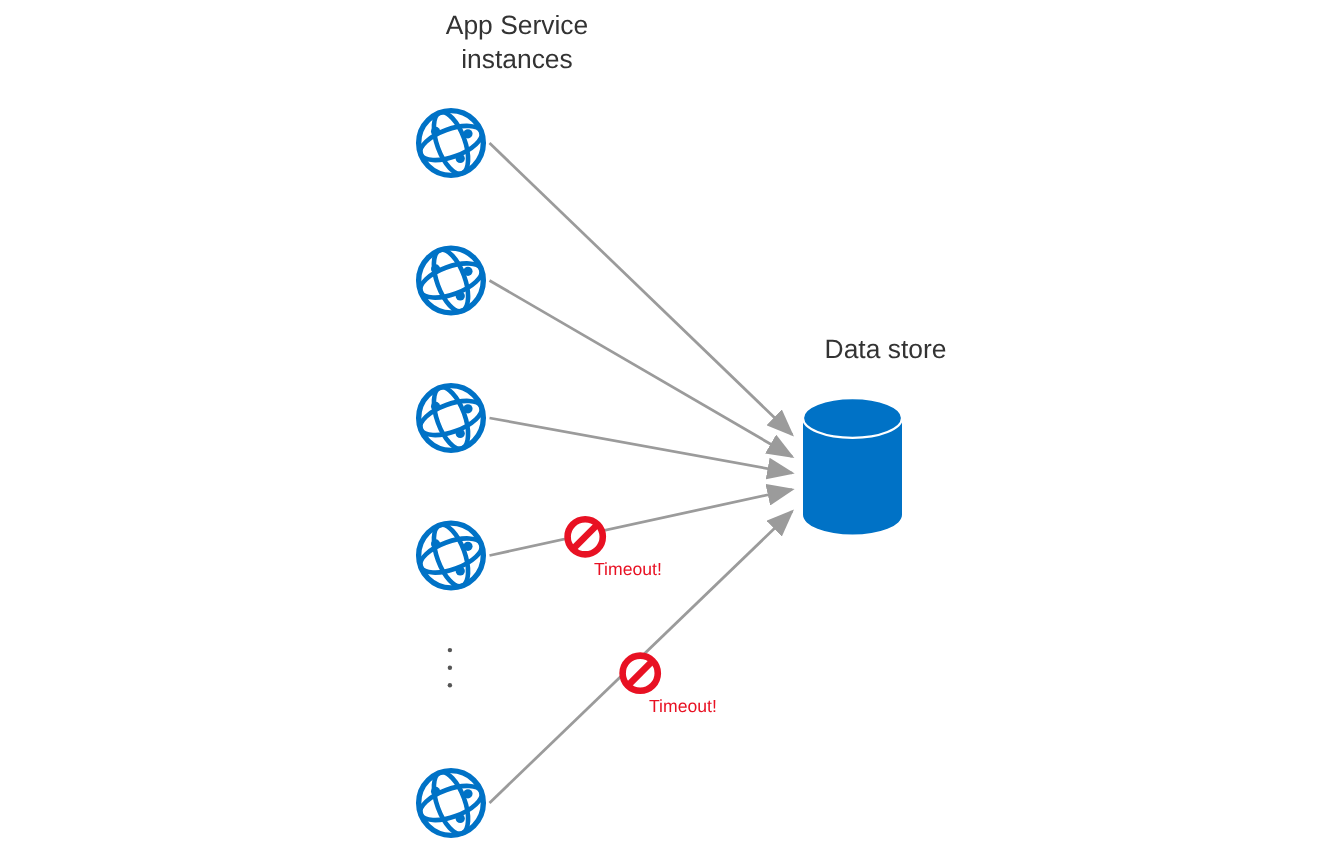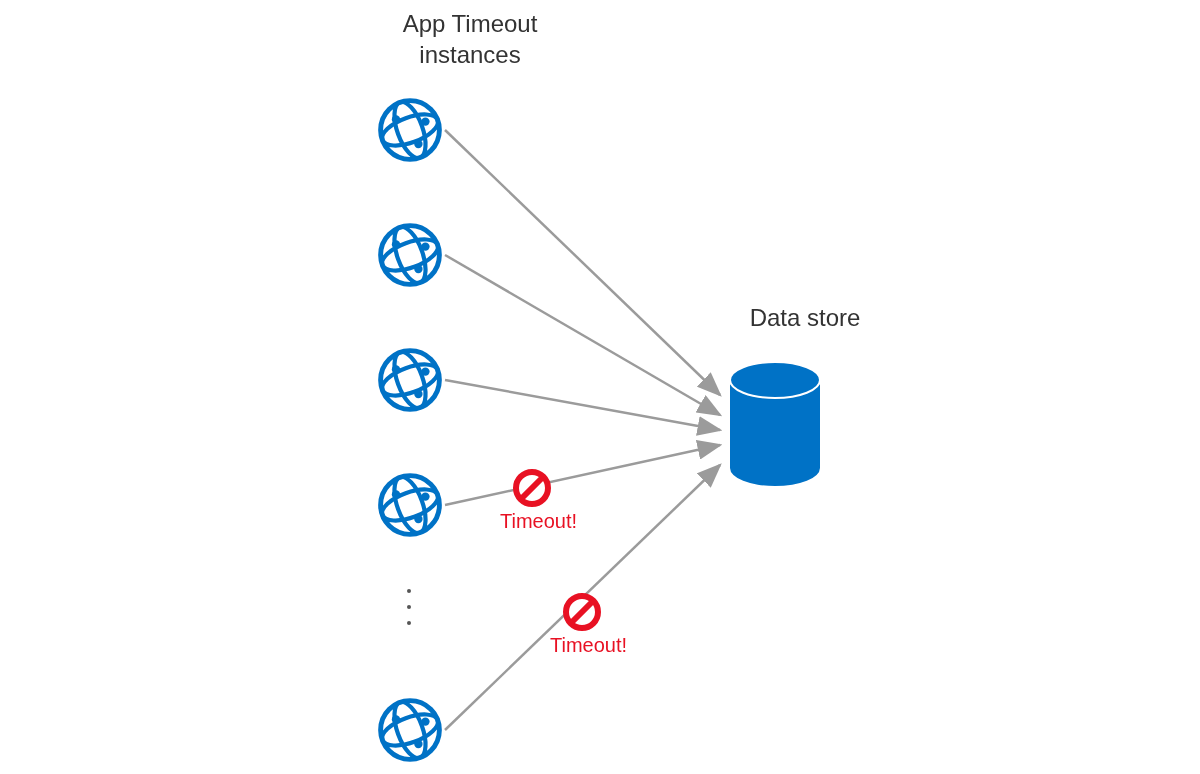--- a/index.html
+++ b/index.html
@@ -28,22 +28,23 @@
       top: 8px;
       width: 200px;
     }
     .data-store-label {
       left: 735px;
       top: 302px;
       width: 140px;
     }
     .timeout-label {
       position: absolute;
-      font-size: 20px;
+      font-size: 16px;
       color: #e81123;
+      margin-left: 40px;
     }
     .node {
       position: absolute;
     }
     .globe-icon {
       width: 70px;
       height: 70px;
     }
     .datastore-icon {
       width: 100px;
@@ -85,21 +86,21 @@
     </defs>
 
     <line x1="445" y1="130" x2="720" y2="395" stroke="#9b9b9b" stroke-width="2.5" marker-end="url(#arrowhead)"></line>
     <line x1="445" y1="255" x2="720" y2="415" stroke="#9b9b9b" stroke-width="2.5" marker-end="url(#arrowhead)"></line>
     <line x1="445" y1="380" x2="720" y2="430" stroke="#9b9b9b" stroke-width="2.5" marker-end="url(#arrowhead)"></line>
     <line x1="445" y1="505" x2="720" y2="445" stroke="#9b9b9b" stroke-width="2.5" marker-end="url(#arrowhead)"></line>
     <line x1="445" y1="730" x2="720" y2="465" stroke="#9b9b9b" stroke-width="2.5" marker-end="url(#arrowhead)"></line>
   </svg>
 
   <div class="label app-service-label">
-    <span style="white-space:pre-line;">App Timeout
+    <span style="white-space:pre-line;">App Service
 instances</span>
   </div>
 
   <div class="label data-store-label">
     <span>Data store</span>
   </div>
 
   <div class="node" style="left:375px; top:95px;">
     <svg class="globe-icon" viewBox="0 0 100 100">
       <circle cx="50" cy="50" r="42" fill="none" stroke="#0072c6" stroke-width="7"></circle>

